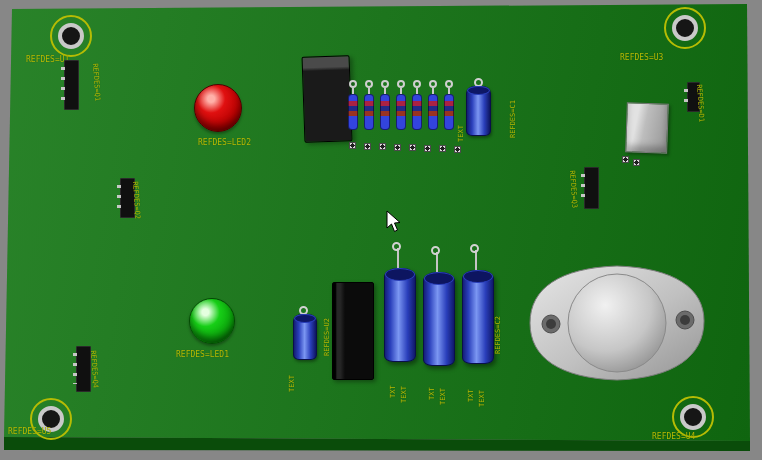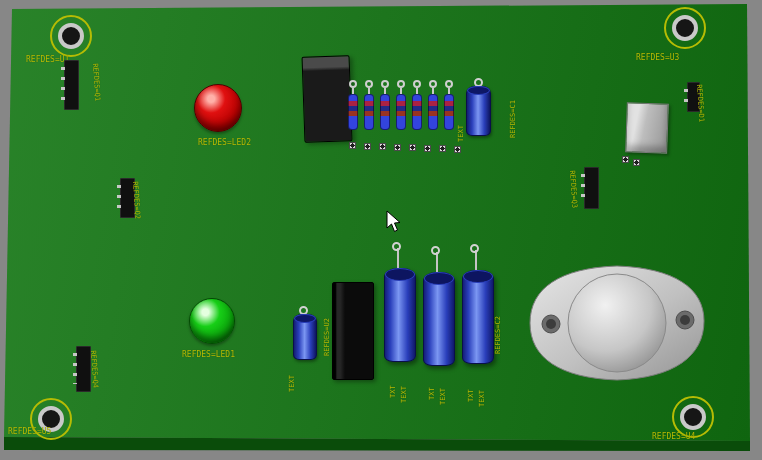--- a/index.html
+++ b/index.html
@@ -127,21 +127,21 @@
       <div class="hole-inner"></div>
     </div>
   <div class="hole bl">
       <div class="hole-inner"></div>
     </div>
   <div class="hole br">
       <div class="hole-inner"></div>
     </div>
 
   <div class="lbl" style="left:26px;top:55px">REFDES=U1</div>
-  <div class="lbl" style="left:636px;top:53px">REFDES=U3</div>
+  <div class="lbl" style="left:620px;top:53px">REFDES=U3</div>
   <div class="lbl" style="left:8px;top:427px">REFDES=U5</div>
   <div class="lbl" style="left:652px;top:432px">REFDES=U4</div>
 
   <div class="sip q1"></div>
   <div class="lbl small vd" style="left:99px;top:63px">REFDES=Q1</div>
 
   <div class="sip q2"></div>
   <div class="lbl small vd" style="left:139px;top:181px">REFDES=Q2</div>
 
   <div class="sip q3"></div>
@@ -154,21 +154,21 @@
   <div class="lbl small vd" style="left:703px;top:84px">REFDES=D1</div>
 
   <div class="graybox"></div>
   <div class="pad" style="left:622px;top:156px"></div>
   <div class="pad" style="left:633px;top:159px"></div>
 
   <div class="led led-red"></div>
   <div class="lbl" style="left:198px;top:138px">REFDES=LED2</div>
 
   <div class="led led-green"></div>
-  <div class="lbl" style="left:182px;top:350px">REFDES=LED1</div>
+  <div class="lbl" style="left:176px;top:350px">REFDES=LED1</div>
 
   <div class="relay"></div>
 
   <div class="res" style="left:348px">
       <div class="res-loop"></div>
       <div class="res-lead"></div>
       <div class="res-body"></div>
     </div>
   <div class="res" style="left:364px">
       <div class="res-loop"></div>

